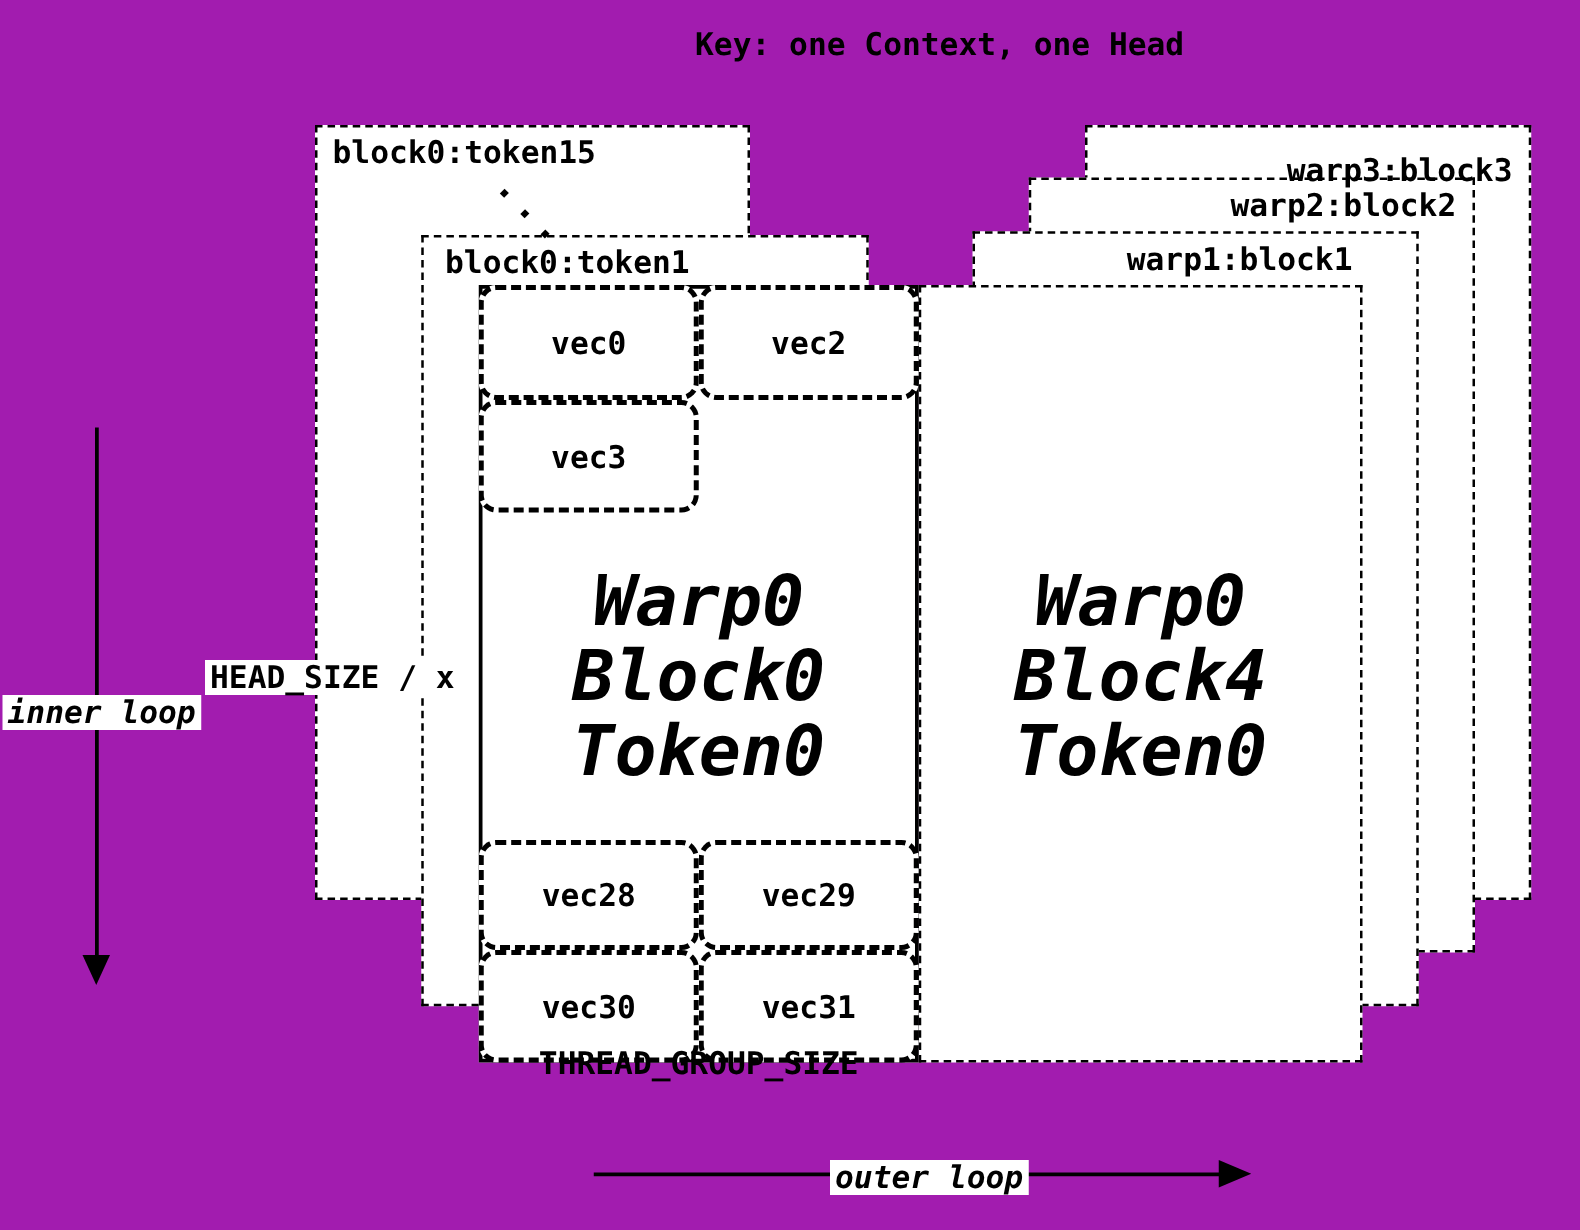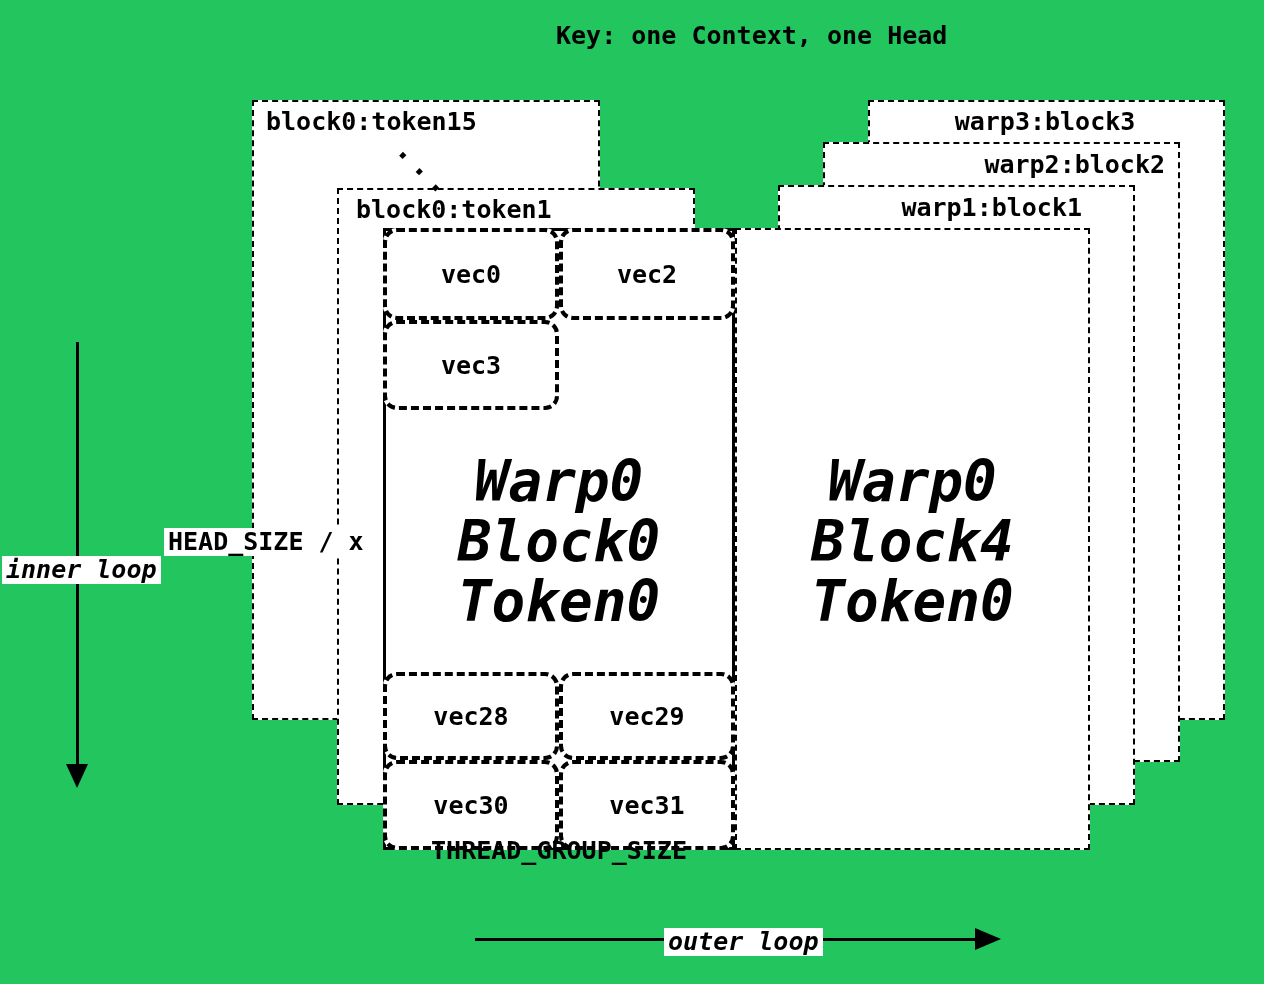--- a/index.html
+++ b/index.html
@@ -1,20 +1,20 @@
 <!DOCTYPE html>
 <html><head>
 <meta charset="utf-8">
 <style>
   html, body { margin: 0; padding: 0; background: #fff; }
   .canvas {
     position: relative;
     width: 1264px;
     height: 984px;
-    background: #22c55e;
+    background: #a21caf;
     font-family: "DejaVu Sans Mono", "Liberation Mono", monospace;
     color: #000;
     overflow: hidden;
   }
   .box {
     position: absolute;
     background: #fff;
     box-sizing: border-box;
   }
   .dashed { border: 2px dashed #000; }
@@ -89,21 +89,21 @@
   <div class="box dashed" style="left:337px; top:188px; width:358px; height:617px;"></div>
 
   <div class="box dashed" style="left:735px; top:228px; width:355px; height:622px;"></div>
 
   <div class="box solid" style="left:383px; top:228px; width:352px; height:622px;"></div>
 
   <div class="lbl" style="left:266px; top:108px;">block0:token15</div>
   <div class="ellipsis" style="left:402px; top:126px;">...</div>
   <div class="lbl" style="left:356px; top:196px;">block0:token1</div>
 
-  <div class="lbl" style="left:880px; top:108px; width:330px; text-align:center;">warp3:block3</div>
+  <div class="lbl" style="left:880px; top:123px; width:330px; text-align:right;">warp3:block3</div>
   <div class="lbl" style="left:835px; top:151px; width:330px; text-align:right;">warp2:block2</div>
   <div class="lbl" style="left:752px; top:194px; width:330px; text-align:right;">warp1:block1</div>
 
   <div class="vec-grid" style="left:383px; top:228px; grid-template-columns:176px 176px; grid-template-rows:92px 90px;">
     <div class="vec-cell">vec0</div>
     <div class="vec-cell">vec2</div>
     <div class="vec-cell">vec3</div>
   </div>
 
   <div class="vec-grid" style="left:383px; top:672px; grid-template-columns:176px 176px; grid-template-rows:88px 90px;">

